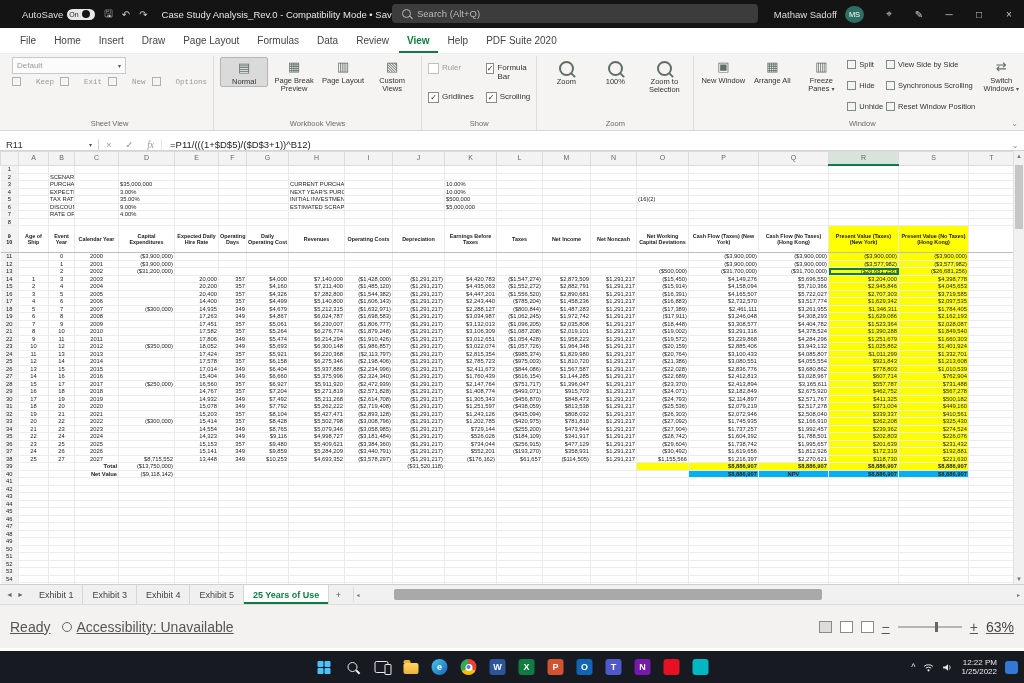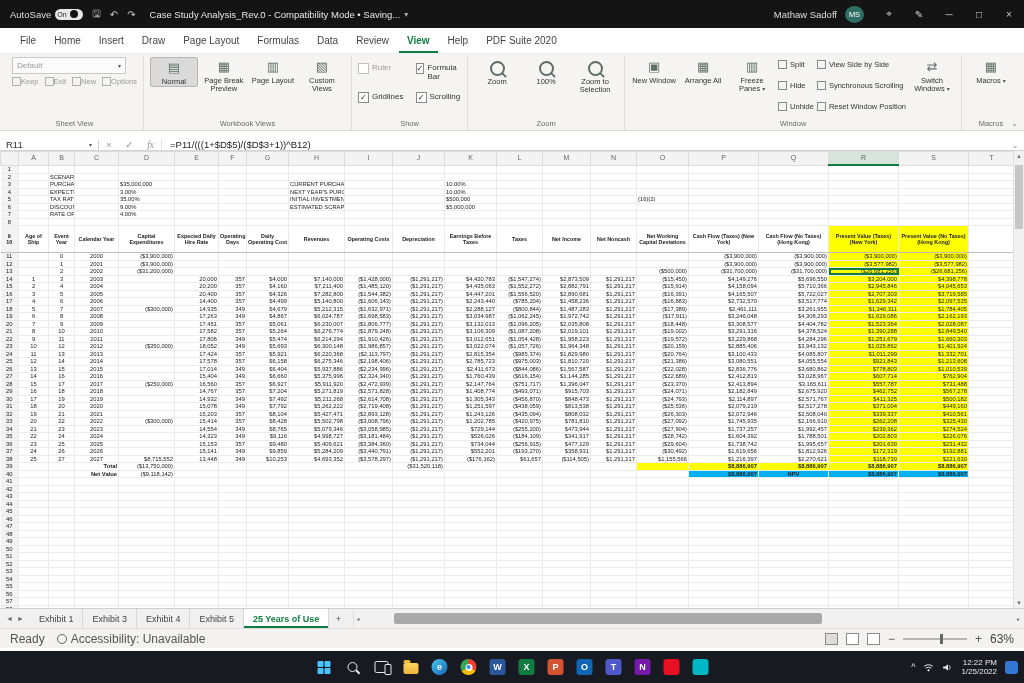--- a/index.html
+++ b/index.html
@@ -1,20 +1,20 @@
 <!DOCTYPE html>
 <html><head>
 <meta charset="utf-8">
 <style>
   html,body{margin:0;padding:0;}
   body{width:1024px;height:683px;overflow:hidden;font-family:"Liberation Sans",sans-serif;background:#fff;}
   .app{width:1024px;height:683px;display:flex;flex-direction:column;}
 
   
-  .titlebar{height:28px;background:#141414;display:flex;align-items:center;color:#ddd;font-size:9.5px;padding-left:10px;position:relative;flex:0 0 auto;}
+  .titlebar{height:28px;background:#141414;display:flex;align-items:center;color:#ddd;font-size:9.5px;padding-left:22px;position:relative;flex:0 0 auto;}
   .autosave{display:flex;align-items:center;gap:4px;}
   .toggle{width:24px;height:11px;border-radius:6px;background:#e8e8e8;color:#222;font-size:7px;display:flex;align-items:center;justify-content:flex-start;padding:0 2px;gap:2px;}
   .knob{width:8px;height:8px;border-radius:50%;background:#141414;margin-left:1px;}
   .tb-ico{color:#c8c8c8;font-size:10px;margin-left:9px;}
   .tb-title{margin-left:14px;color:#e6e6e6;white-space:nowrap;}
   .tb-caret{color:#aaa;font-size:8px;margin-left:4px;}
   .searchbox{position:absolute;left:392px;top:4px;width:356px;height:19px;background:#3c3c3c;border-radius:4px;color:#b9b9b9;display:flex;align-items:center;gap:6px;padding-left:10px;font-size:9.5px;}
   .mag{width:7px;height:7px;border:1.4px solid #b9b9b9;border-radius:50%;position:relative;display:inline-block;}
   .mag:after{content:"";position:absolute;width:4px;height:1.4px;background:#b9b9b9;transform:rotate(45deg);left:6px;top:7px;}
   .tb-right{margin-left:auto;display:flex;align-items:center;height:28px;}
@@ -33,21 +33,21 @@
   .bubble:after{content:"";position:absolute;left:2px;bottom:-3px;border:2px solid transparent;border-top-color:#555;}
   .share-btn{background:#107c41;color:#fff;font-size:9.5px;height:18px;border-radius:3px;display:flex;align-items:center;gap:4px;padding:0 10px;}
 
   
   .ribbon{height:74px;background:#f5f4f2;border-bottom:1px solid #d8d6d4;display:flex;padding:2px 4px 0 6px;position:relative;flex:0 0 auto;}
   .rgroup{display:flex;flex-direction:column;border-right:1px solid #e0dedc;padding:1px 6px 0 6px;position:relative;}
   .rlabel{height:12px;font-size:7.5px;color:#6a6a6a;text-align:center;line-height:12px;}
   .rbody{flex:1;display:flex;gap:3px;align-items:flex-start;}
   .selbox{width:104px;height:15px;border:1px solid #c8c8c8;background:#fbfbfb;color:#9a9a9a;font-size:8px;display:flex;align-items:center;justify-content:space-between;padding:0 4px;margin-bottom:3px;}
   .minirow{display:flex;gap:6px;}
-  .minibtn{font-size:7.5px;color:#9a9a9a;display:flex;align-items:center;gap:0;}
+  .minibtn{font-size:7.5px;color:#9a9a9a;display:flex;align-items:center;gap:15px;font-family:Liberation Mono, monospace;}
   .minibtn .mi{width:7px;height:7px;border:1px solid #b0b0b0;display:inline-block;}
   .bigbtn{width:46px;display:flex;flex-direction:column;align-items:center;gap:2px;padding-top:2px;}
   .bigbtn .gly{font-size:13px;line-height:16px;color:#5f6f64;}
   .bigbtn .blab{font-size:7.5px;line-height:8px;text-align:center;color:#333;}
   .bigbtn.active{background:#dadada;border:1px solid #b5b5b5;border-radius:2px;}
   .caret{font-size:6px;color:#555;}
   .show-grid{display:grid;grid-template-columns:auto auto;grid-template-rows:1fr 1fr;grid-auto-flow:column;gap:2px 12px;padding-top:6px;}
   .chk{display:flex;align-items:flex-start;gap:3px;font-size:8px;color:#333;}
   .chk.dis{color:#9a9a9a;}
   .cb{width:9px;height:9px;border:1px solid #8a8a8a;background:#fff;display:inline-flex;align-items:center;justify-content:center;font-size:8px;color:#222;}
@@ -94,21 +94,21 @@
   .tabsbar{height:19px;background:#f0f0f0;border-top:1px solid #cfcfcf;display:flex;align-items:stretch;font-size:9px;flex:0 0 auto;}
   .tab-nav{display:flex;align-items:center;gap:4px;padding:0 6px;color:#666;font-size:7px;}
   .stab{padding:0 9px;display:flex;align-items:center;color:#444;border-right:1px solid #d6d6d6;white-space:nowrap;}
   .stab.active{background:#fff;color:#107c41;font-weight:bold;box-shadow:inset 0 -2px 0 #107c41;}
   .tab-add{width:18px;display:flex;align-items:center;justify-content:center;color:#555;}
   .hs-track{flex:1;position:relative;background:#f1f1f1;border-left:1px solid #ddd;margin:2px 2px 2px 6px;}
   .hs-thumb{position:absolute;left:6%;width:64%;top:2px;bottom:2px;background:#a9a9a9;border-radius:2px;}
   .hs-arr{position:absolute;top:0;bottom:0;display:flex;align-items:center;color:#777;font-size:6px;}
 
   
-  .statusbar{height:19px;background:#f3f2f1;border-top:1px solid #dcdcdc;display:flex;align-items:center;font-size:12px;color:#555;padding:0 10px;gap:12px;flex:0 0 auto;}
+  .statusbar{height:19px;background:#f3f2f1;border-top:1px solid #dcdcdc;display:flex;align-items:center;font-size:14px;color:#555;padding:12px 10px;gap:12px;flex:0 0 auto;text-decoration:underline;}
   .acc{display:flex;align-items:center;gap:4px;}
   .acc-ico{width:8px;height:8px;border:1px solid #666;border-radius:50%;display:inline-block;}
   .sb-right{margin-left:auto;display:flex;align-items:center;gap:8px;}
   .viewico{width:11px;height:10px;border:1px solid #8a8a8a;background:#fff;display:inline-block;}
   .viewico.active{background:#dcdcdc;}
   .zoomtrack{width:64px;height:2px;background:#b5b5b5;position:relative;display:inline-block;}
   .zoomthumb{position:absolute;left:58%;top:-4px;width:3px;height:10px;background:#666;}
   .zoompct{min-width:22px;color:#444;}
 
   
@@ -145,20 +145,24 @@
       <span class="toggle">
           <span>On</span>
           <span class="knob"></span>
         </span>
     </div>
     <span class="tb-ico">🖫</span>
     <span class="tb-ico">↶</span>
     <span class="tb-ico">↷</span>
     <span class="tb-title">Case Study Analysis_Rev.0  -  Compatibility Mode • Saving...</span>
     <span class="tb-caret">▾</span>
+    <div class="searchbox">
+      <span class="mag"></span>
+      <span>Search (Alt+Q)</span>
+    </div>
     <div class="tb-right">
       <span class="username">Mathaw Sadoff</span>
       <span class="avatar">MS</span>
       <span class="winbtn">⌖</span>
       <span class="winbtn">✎</span>
       <span class="winbtn">─</span>
       <span class="winbtn">□</span>
       <span class="winbtn close">×</span>
     </div>
   </div>

